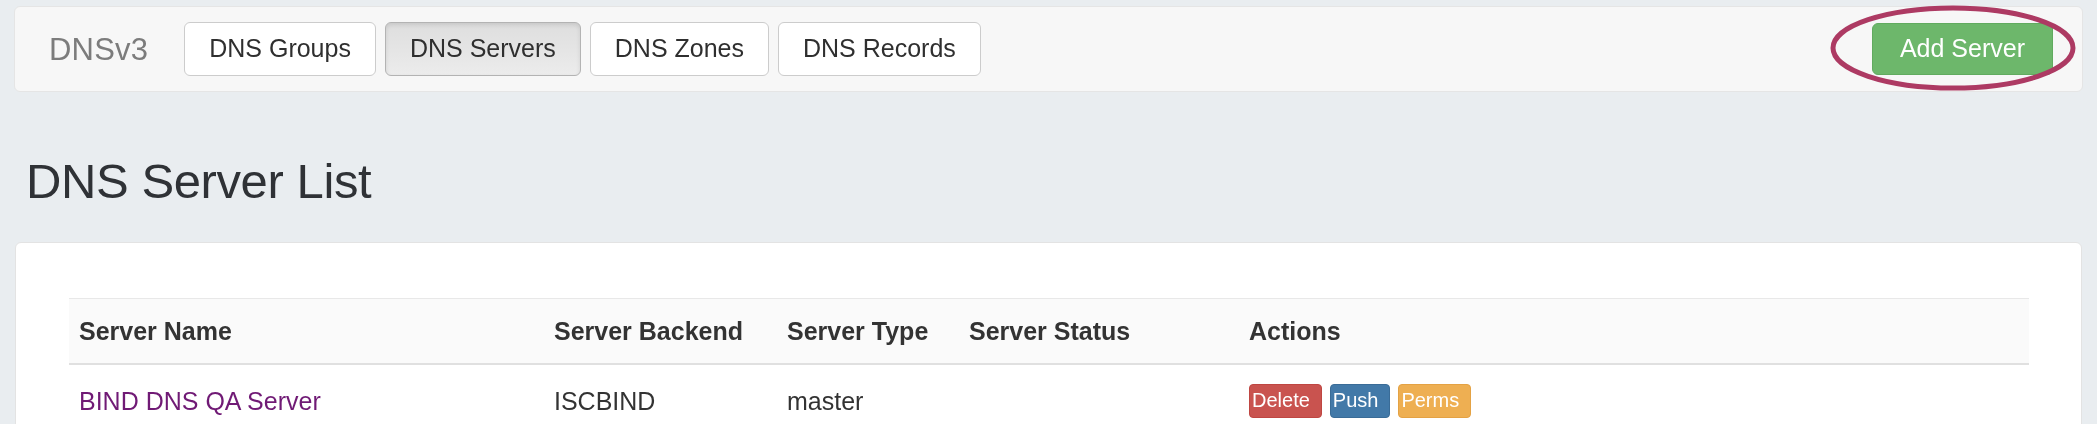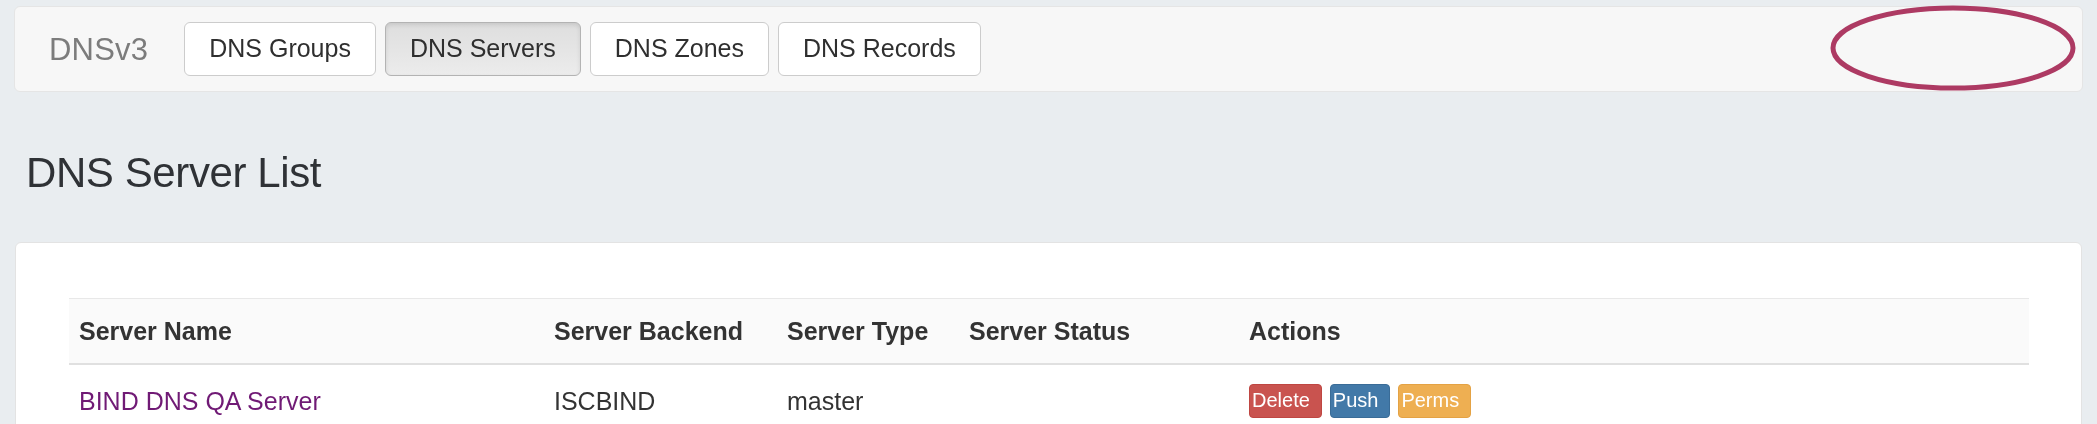--- a/index.html
+++ b/index.html
@@ -90,21 +90,21 @@
     height: 88px;
     pointer-events: none;
     z-index: 50;
   }
 
   
   .page-title {
     position: absolute;
     left: 26px;
     top: 122px;
-    font-size: 42px;
+    font-size: 49px;
     font-weight: 400;
     color: #2f3236;
     line-height: 1.1;
     letter-spacing: -0.4px;
     white-space: nowrap;
   }
 
   
   .card {
     position: absolute;
@@ -182,20 +182,23 @@
 
   <div class="brand">DNSv3</div>
 
   <div class="nav-buttons">
     <button class="nav-btn">DNS Groups</button>
     <button class="nav-btn active">DNS Servers</button>
     <button class="nav-btn">DNS Zones</button>
     <button class="nav-btn">DNS Records</button>
   </div>
 
+  <div class="navbar-right">
+    <button class="btn-add">Add Server</button>
+  </div>
 
 </div>
 
 <svg class="annotation-ellipse" viewBox="0 0 250 88">
   <ellipse cx="125" cy="44" rx="120" ry="40" fill="none" stroke="#ad3a63" stroke-width="5"></ellipse>
 </svg>
 
 <h1 class="page-title">DNS Server List</h1>
 
 <div class="card">

